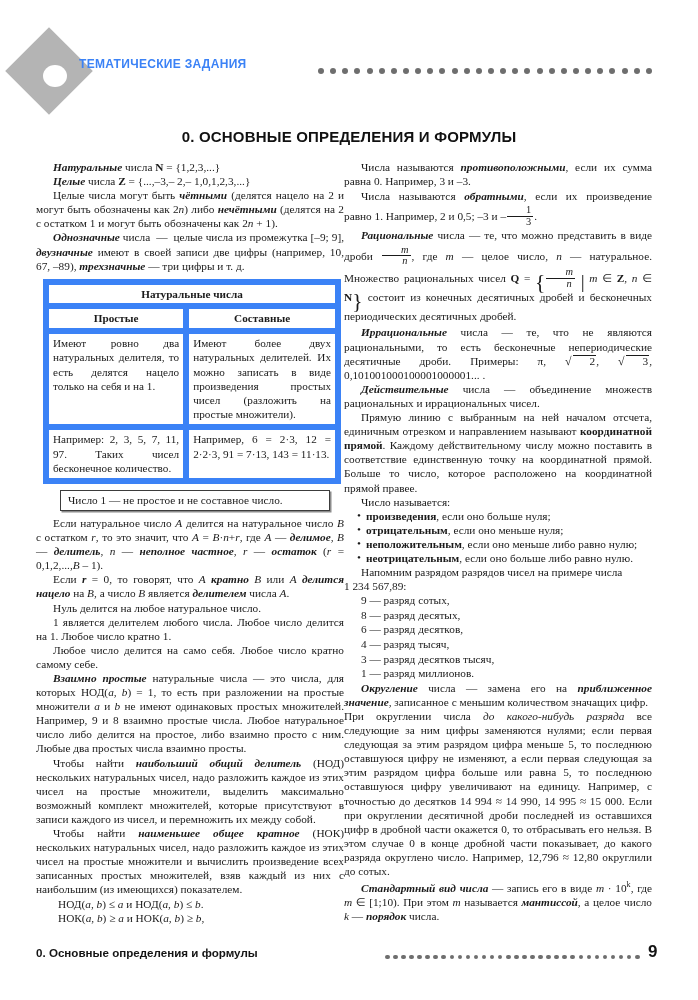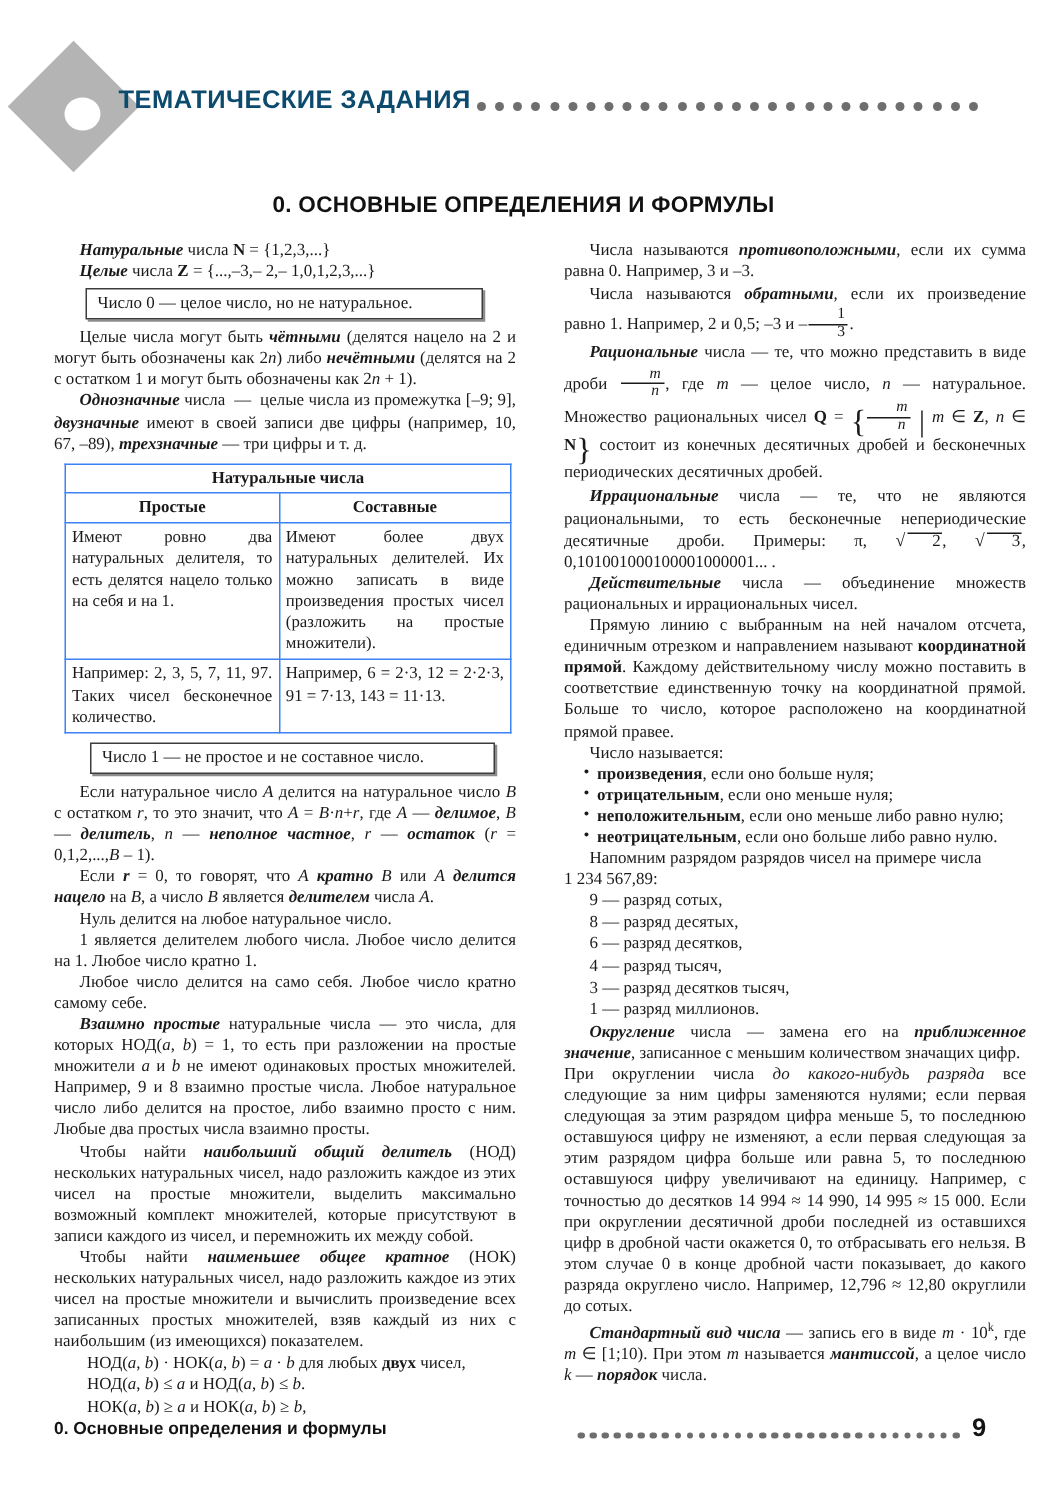--- a/index.html
+++ b/index.html
@@ -41,23 +41,23 @@
     height: 22px;
     background: #ffffff;
     border-radius: 50%;
   }
   #header-title {
     position: absolute;
     left: 79px;
     top: 25px;
     font-family: "Liberation Sans", sans-serif;
     font-weight: bold;
-    font-size: 17px;
+    font-size: 12px;
     letter-spacing: 0.3px;
-    color: #0c4a6e;
+    color: #3b82f6;
     white-space: nowrap;
   }
   #header-dots {
     position: absolute;
     left: 318px;
     top: 34px;
     width: 334px;
     height: 10px;
     display: flex;
     justify-content: space-between;
@@ -95,21 +95,21 @@
   .column {
     position: absolute;
     top: 0;
     width: 308px;
     font-size: 11.3px;
     line-height: 14.1px;
     text-align: justify;
     color: #1a1a1a;
   }
   #col-left  { left: 36px; }
-  #col-right { left: 376px; }
+  #col-right { left: 344px; }
 
   p.para {
     margin: 0 0 0 0;
     text-indent: 17px;
     text-align: justify;
     text-justify: inter-word;
   }
   p.noindent { text-indent: 0; }
 
   b, .bi { font-weight: bold; }
@@ -161,21 +161,21 @@
 
   
   table.natural-table {
     border-collapse: collapse;
     width: 298px;
     margin: 6px 0 6px 7px;
     font-size: 11.2px;
     line-height: 14.2px;
   }
   table.natural-table td {
-    border: 1px solid #3b82f6;
+    border: 6px solid #3b82f6;
     padding: 2px 4px 3px 4px;
     vertical-align: top;
     text-align: justify;
   }
   table.natural-table td.head {
     text-align: center;
     font-weight: bold;
     padding: 2px 4px 2px 4px;
   }
   table.natural-table td.colhead {
@@ -309,21 +309,20 @@
 
   <div class="column" id="col-left">
 
     <p class="para noindent" style="text-indent:17px;">
       <span class="bi">Натуральные</span> числа <span class="bb">N</span> = {1,2,3,...}
     </p>
     <p class="para noindent" style="text-indent:17px;">
       <span class="bi">Целые</span> числа <span class="bb">Z</span> = {...,–3,– 2,– 1,0,1,2,3,...}
     </p>
 
-    <div class="statement-box" id="box-zero">Число 0 — целое число, но не натуральное.</div>
 
     <p class="para">
       Целые числа могут быть <span class="bi">чётными</span> (делятся нацело на 2
       и могут быть обозначены как 2<span class="mathvar">n</span>) либо <span class="bi">нечётными</span> (делятся
       на 2 с остатком 1 и могут быть обозначены как 2<span class="mathvar">n</span> + 1).
     </p>
     <p class="para">
       <span class="bi">Однозначные</span> числа &nbsp;—&nbsp; целые числа из промежутка
       [–9; 9], <span class="bi">двузначные</span> имеют в своей записи две цифры (например, 10, 67, –89), <span class="bi">трехзначные</span> — три цифры и т. д.
     </p>
@@ -365,23 +364,20 @@
       <span class="bi">Взаимно простые</span> натуральные числа — это числа, для которых НОД(<span class="mathvar">a</span>, <span class="mathvar">b</span>) = 1, то есть при разложении на простые множители <span class="mathvar">a</span> и <span class="mathvar">b</span> не имеют одинаковых простых множителей. Например, 9 и 8 взаимно простые числа. Любое натуральное число либо делится на простое, либо взаимно просто с ним. Любые два простых числа взаимно просты.
     </p>
     <p class="para">
       Чтобы найти <span class="bi">наибольший общий делитель</span> (НОД) нескольких натуральных чисел, надо разложить каждое из этих чисел на простые множители, выделить максимально возможный комплект множителей, которые присутствуют в записи каждого из чисел, и перемножить их между собой.
     </p>
     <p class="para">
       Чтобы найти <span class="bi">наименьшее общее кратное</span> (НОК) нескольких натуральных чисел, надо разложить каждое из этих чисел на простые множители и вычислить произведение всех записанных простых множителей, взяв каждый из них с наибольшим (из имеющихся) показателем.
     </p>
 
     <div class="formula-block">
-      НОД(<span class="mathvar">a</span>, <span class="mathvar">b</span>) · НОК(<span class="mathvar">a</span>, <span class="mathvar">b</span>) = <span class="mathvar">a</span> · <span class="mathvar">b</span> для любых <b>двух</b> чисел,
-    </div>
-    <div class="formula-block">
       НОД(<span class="mathvar">a</span>, <span class="mathvar">b</span>) ≤ <span class="mathvar">a</span> и НОД(<span class="mathvar">a</span>, <span class="mathvar">b</span>) ≤ <span class="mathvar">b</span>.
     </div>
     <div class="formula-block">
       НОК(<span class="mathvar">a</span>, <span class="mathvar">b</span>) ≥ <span class="mathvar">a</span> и НОК(<span class="mathvar">a</span>, <span class="mathvar">b</span>) ≥ <span class="mathvar">b</span>,
     </div>
   </div>
 
   <div class="column" id="col-right">
 
     <p class="para">

